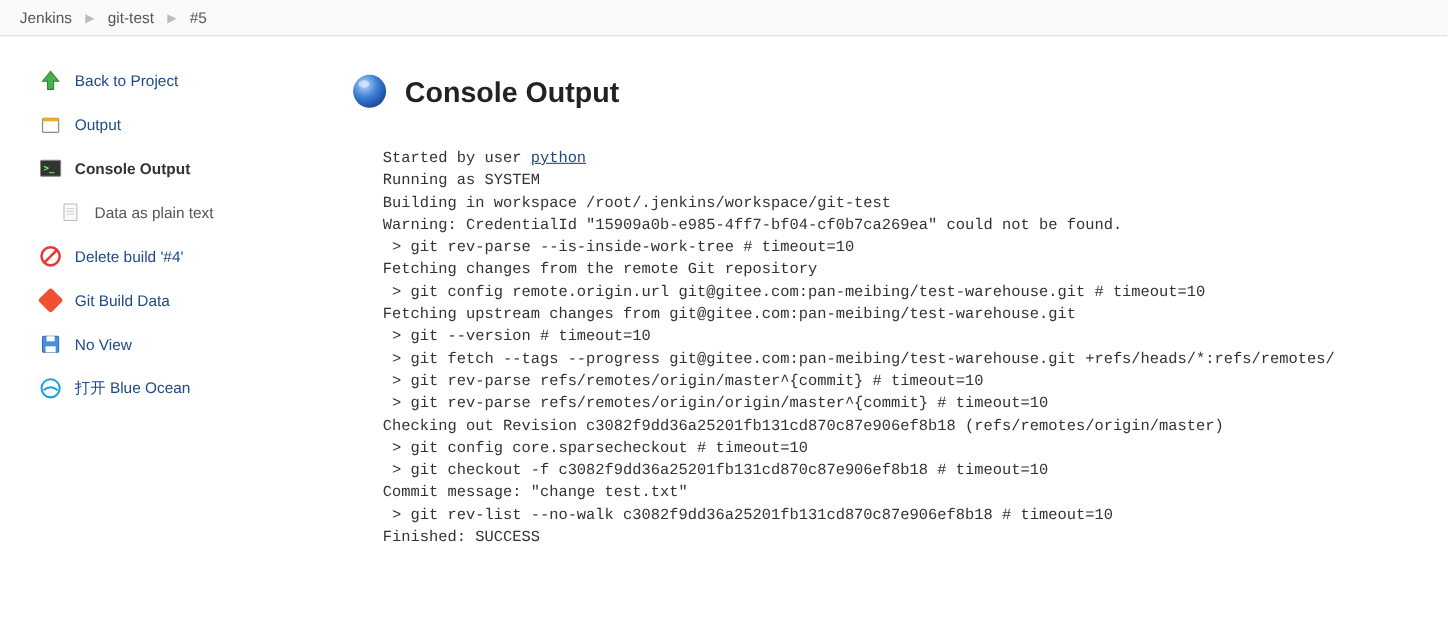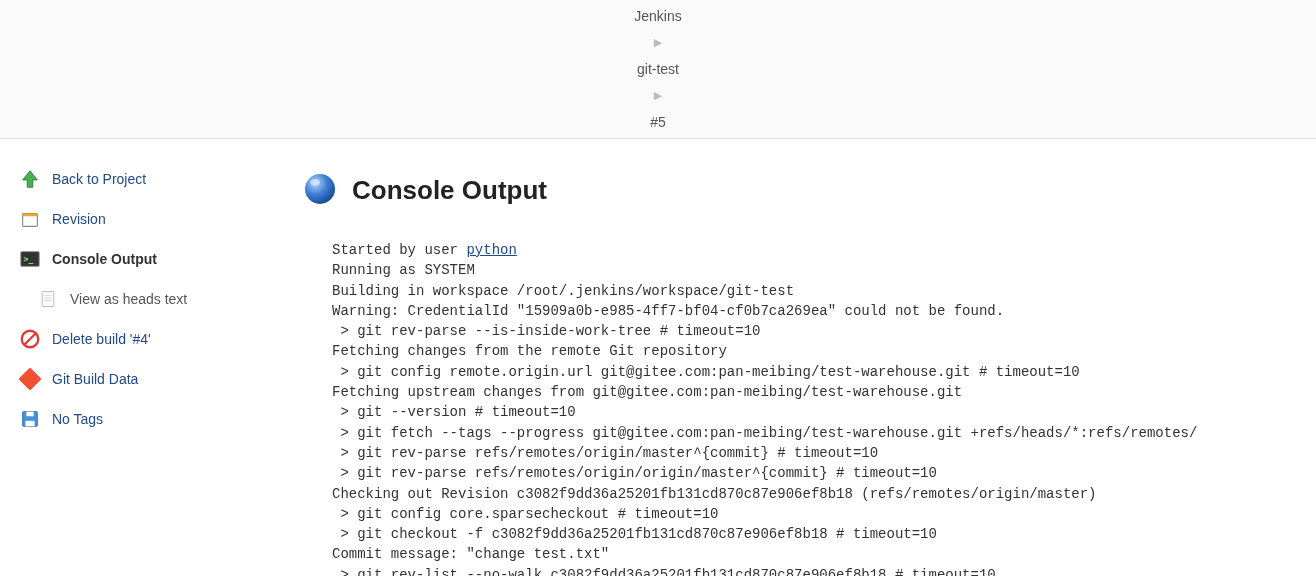--- a/index.html
+++ b/index.html
@@ -14,32 +14,32 @@
       background: #fff;
     }
     .breadcrumb {
       padding: 8px 18px;
       border-bottom: 1px solid #e0e0e0;
       display: flex;
       align-items: center;
       gap: 12px;
       font-size: 14px;
       background: #fafafa;
-      flex-direction: column;
     }
     .breadcrumb-item {
       color: #555;
       text-decoration: none;
     }
     .breadcrumb-sep {
       color: #bbb;
       font-size: 11px;
     }
     .layout {
       display: flex;
+      padding-left: 16px;
     }
     .sidebar {
       width: 300px;
       padding: 20px 10px 10px 18px;
       flex-shrink: 0;
     }
     .sidebar-item {
       display: flex;
       align-items: center;
       gap: 10px;
@@ -117,21 +117,21 @@
     </div>
 
 
     <div class="sidebar-item">
       <span class="sidebar-icon">
         <svg width="22" height="22" viewBox="0 0 24 24">
             <rect x="4" y="6" width="16" height="14" rx="1" fill="#fff" stroke="#888" stroke-width="1.2"></rect>
             <rect x="4" y="6" width="16" height="3" fill="#f5a623"></rect>
           </svg>
       </span>
-      <span>Revision</span>
+      <span>Output</span>
     </div>
 
     <div class="sidebar-item active">
       <span class="sidebar-icon">
         <svg width="22" height="22" viewBox="0 0 24 24">
             <rect x="2" y="4" width="20" height="16" rx="1" fill="#333" stroke="#888"></rect>
             <text x="5" y="15" font-size="9" font-family="monospace" fill="#7fff7f">&gt;_</text>
           </svg>
       </span>
       <span>Console Output</span>
@@ -139,21 +139,21 @@
 
     <div class="sidebar-item sub">
       <span class="sidebar-icon">
         <svg width="20" height="20" viewBox="0 0 24 24">
             <rect x="5" y="3" width="14" height="18" rx="1" fill="#fafafa" stroke="#bbb" stroke-width="1.2"></rect>
             <line x1="8" y1="8" x2="16" y2="8" stroke="#ccc"></line>
             <line x1="8" y1="11" x2="16" y2="11" stroke="#ccc"></line>
             <line x1="8" y1="14" x2="16" y2="14" stroke="#ccc"></line>
           </svg>
       </span>
-      <span>View as heads text</span>
+      <span>Data as plain text</span>
     </div>
 
 
     <div class="sidebar-item">
       <span class="sidebar-icon">
         <svg width="22" height="22" viewBox="0 0 24 24">
             <circle cx="12" cy="12" r="9" fill="none" stroke="#e53935" stroke-width="2.5"></circle>
             <line x1="6" y1="18" x2="18" y2="6" stroke="#e53935" stroke-width="2.5"></line>
           </svg>
       </span>
@@ -170,23 +170,32 @@
     </div>
 
     <div class="sidebar-item">
       <span class="sidebar-icon">
         <svg width="22" height="22" viewBox="0 0 24 24">
             <rect x="4" y="4" width="16" height="16" rx="1" fill="#4a90d9" stroke="#2b6bb0"></rect>
             <rect x="7" y="14" width="10" height="6" fill="#fff"></rect>
             <rect x="8" y="4" width="8" height="5" fill="#fff"></rect>
           </svg>
       </span>
-      <span>No Tags</span>
-    </div>
-
+      <span>No View</span>
+    </div>
+
+    <div class="sidebar-item">
+      <span class="sidebar-icon">
+        <svg width="22" height="22" viewBox="0 0 24 24">
+            <circle cx="12" cy="12" r="9" fill="none" stroke="#1fa0d8" stroke-width="2"></circle>
+            <path d="M5 14 Q12 8 19 14" fill="none" stroke="#1fa0d8" stroke-width="2"></path>
+          </svg>
+      </span>
+      <span>打开 Blue Ocean</span>
+    </div>
 
   </div>
 
   <div class="main">
     <div class="page-title-row">
       <span>
         <svg width="40" height="40" viewBox="0 0 48 48">
           <defs>
             <radialGradient id="ball" cx="35%" cy="30%" r="70%">
               <stop offset="0%" stop-color="#b9d8f9"></stop>

